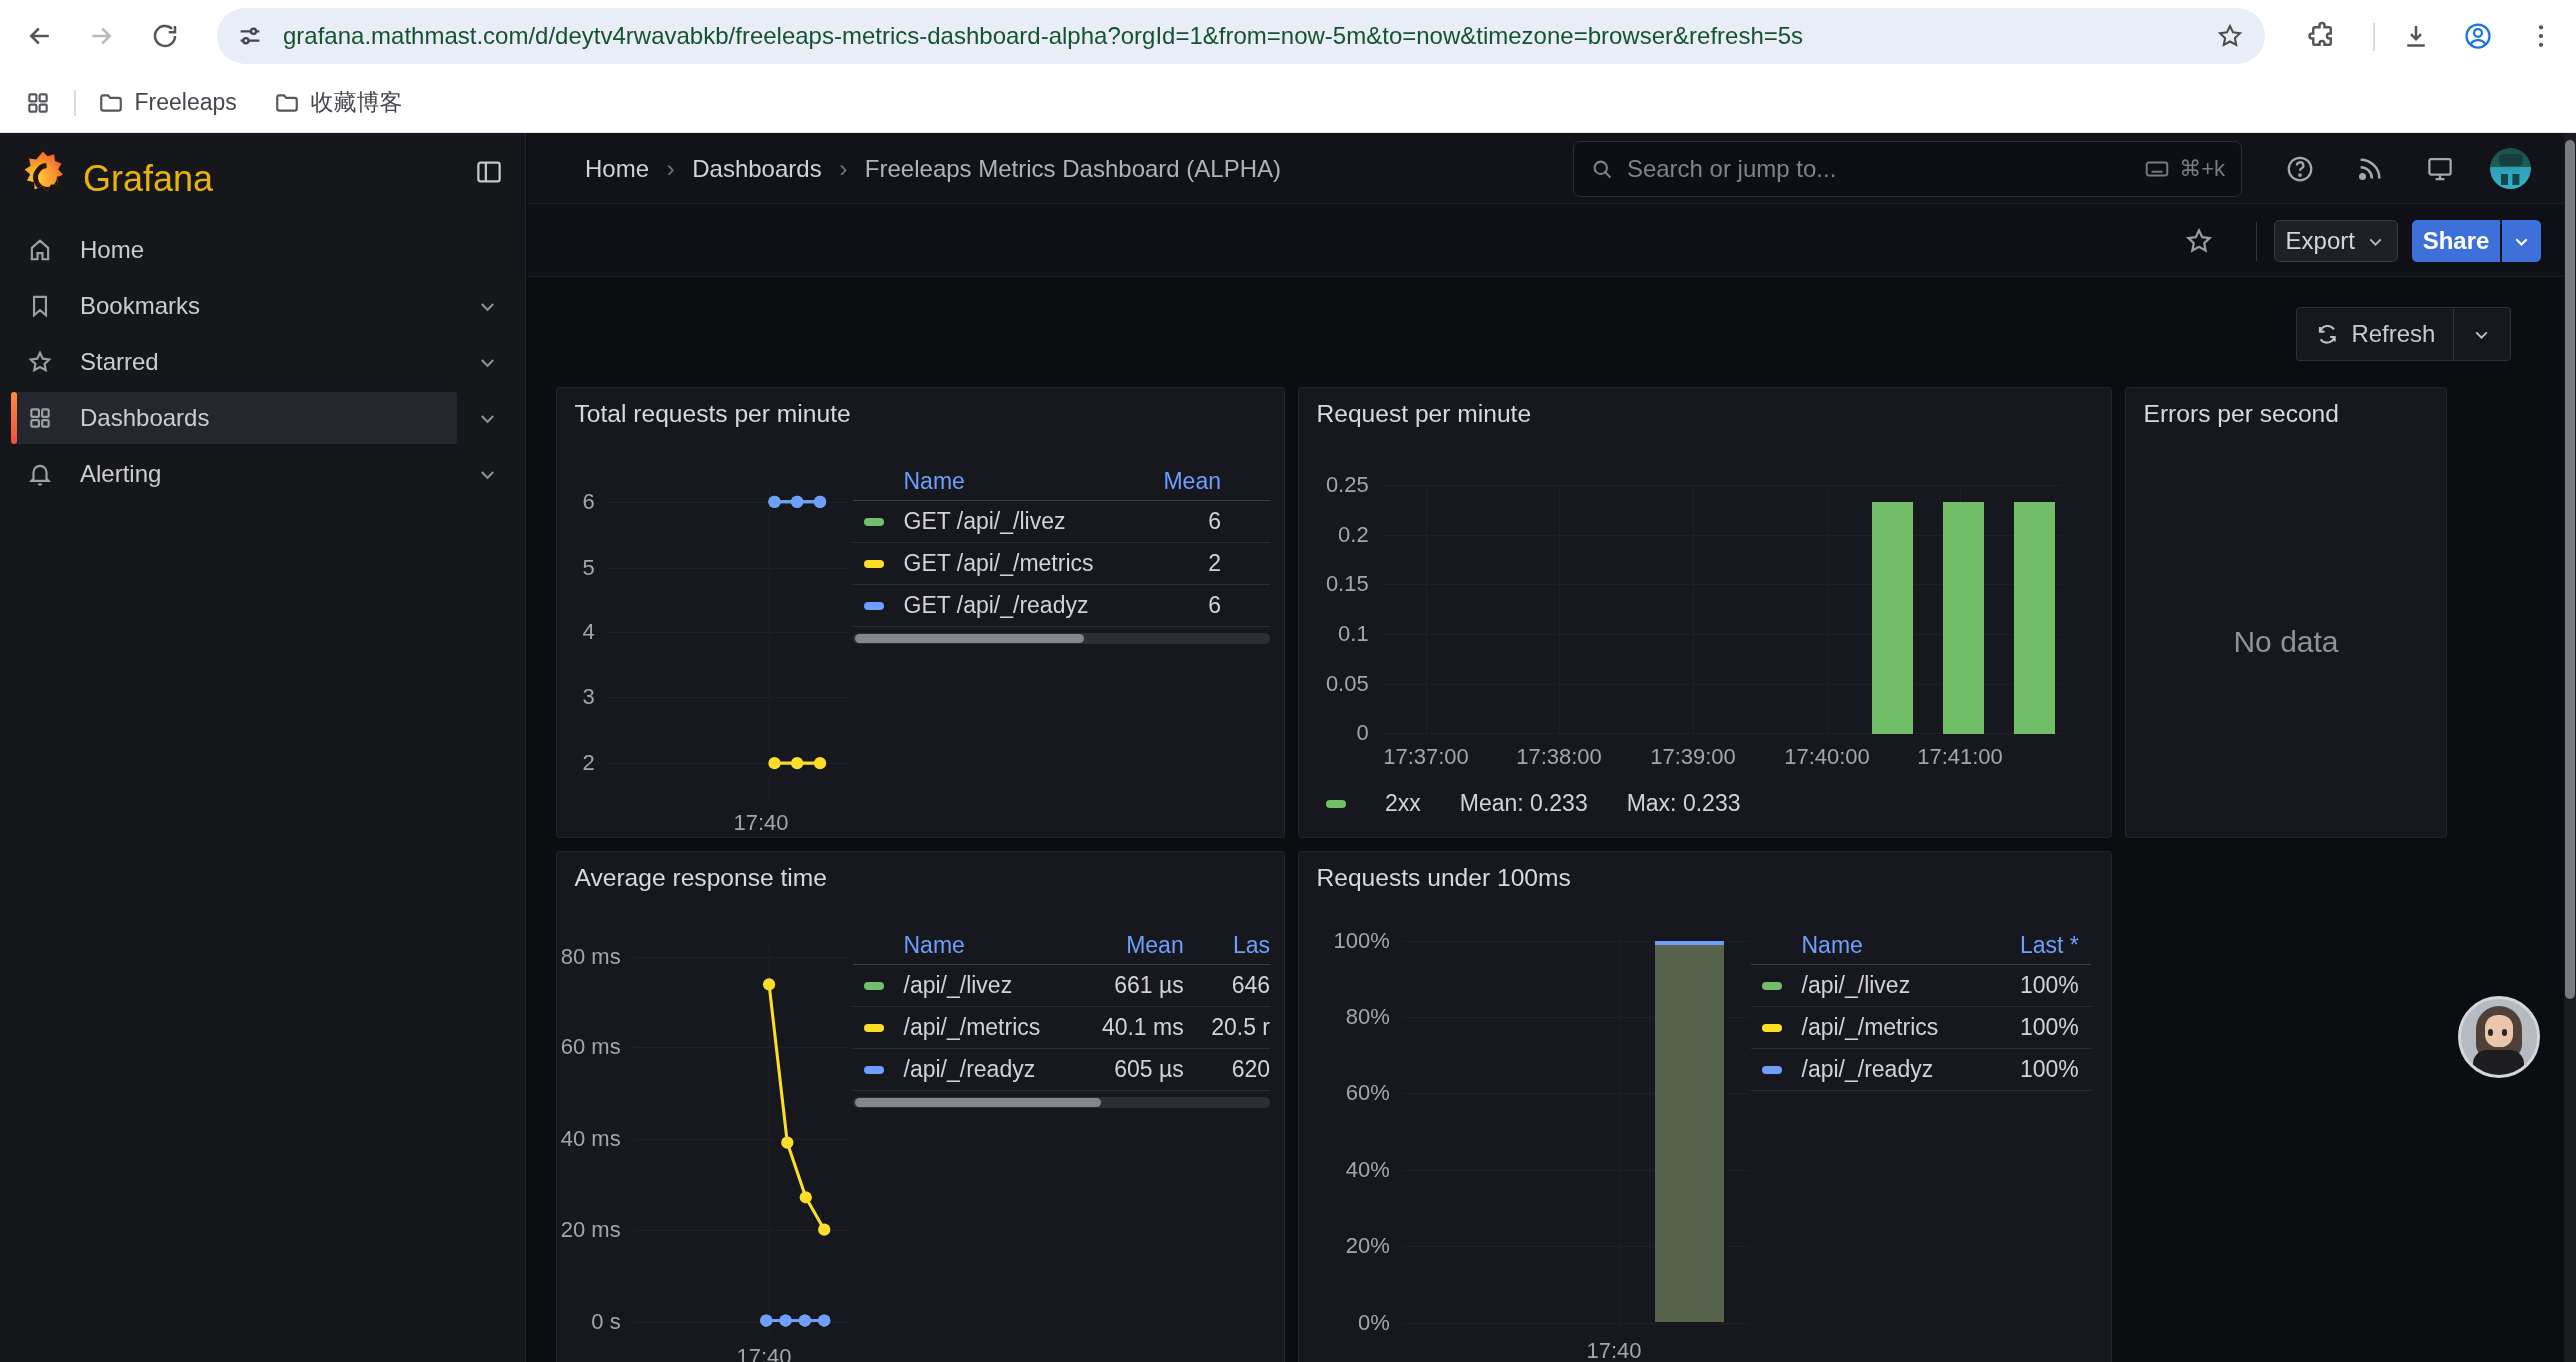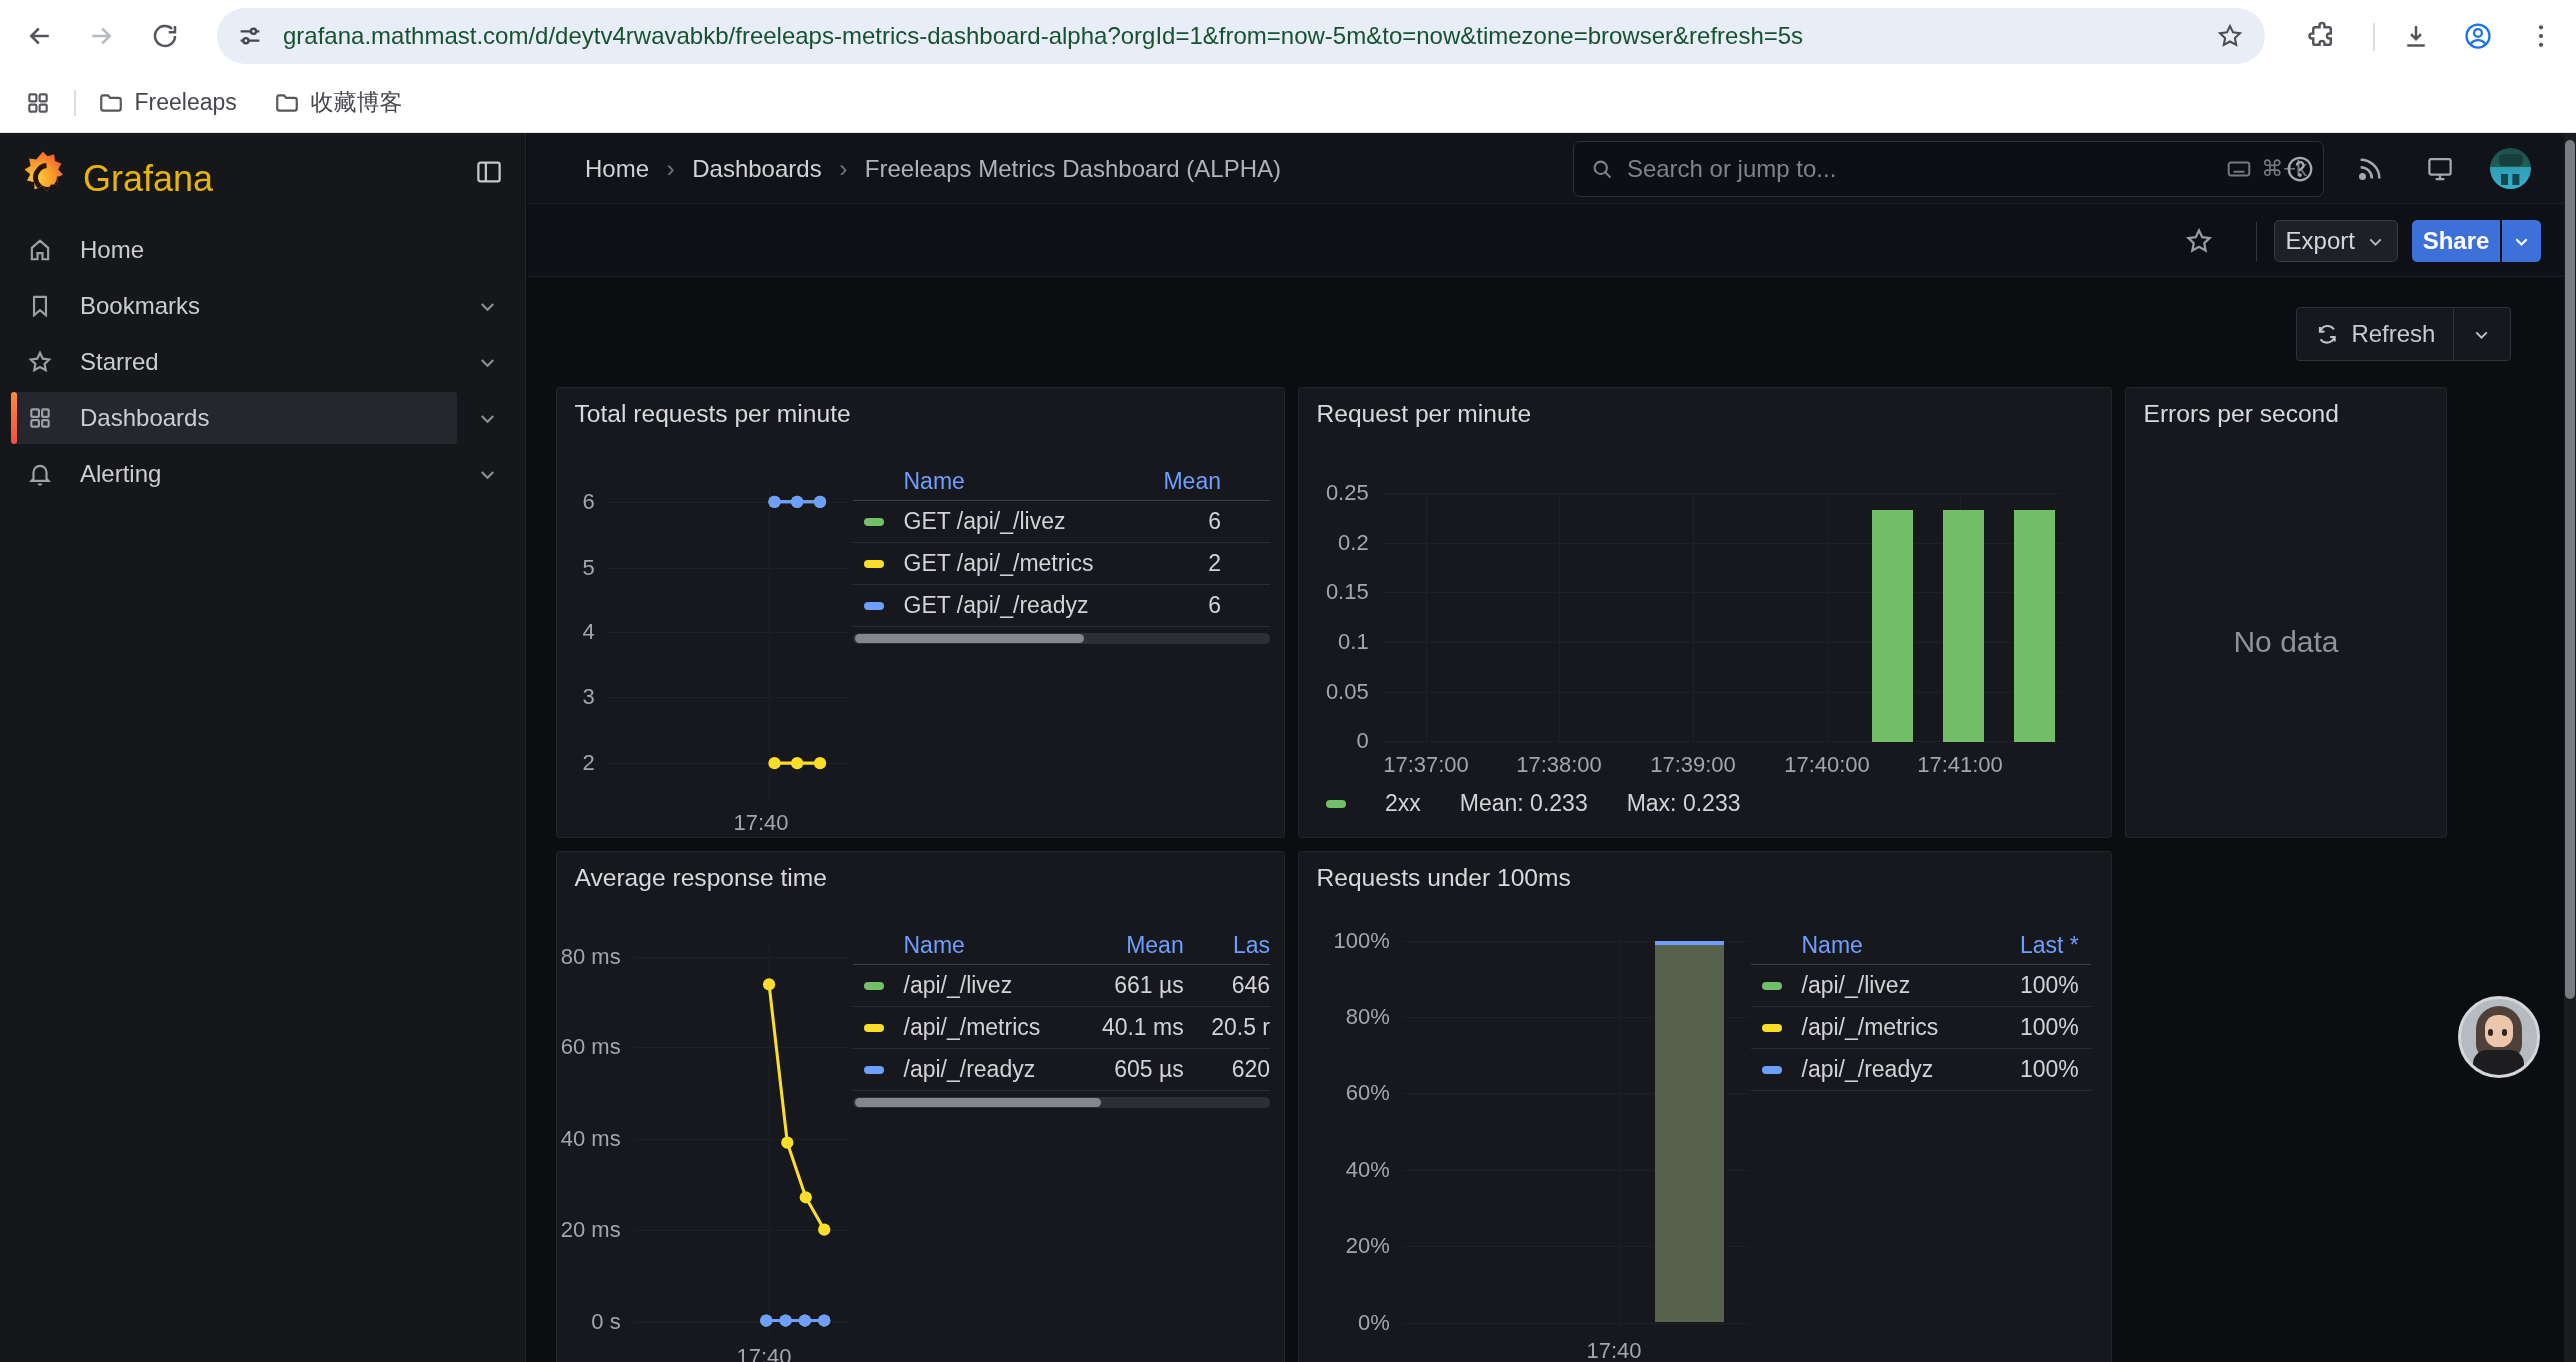--- a/index.html
+++ b/index.html
@@ -50,21 +50,21 @@
   .sb-chev { position:absolute; right:26px; width:23px; height:23px; color:#8e9095; }
   .sb-chev svg { width:23px; height:23px; }
 
   
   #main { position:absolute; left:527px; top:0; right:0; bottom:0; }
   #app-header { position:absolute; left:0; top:0; right:0; height:71px; background:#121318; border-bottom:0.9px solid #1e1f24; }
   #breadcrumb { position:absolute; left:58px; top:0; height:71px; display:flex; align-items:center; gap:17.5px; font-size:24px; }
   .crumb { color:#d2d3d7; cursor:pointer; }
   .crumb.current { color:#b0b2b8; }
   .crumb-sep { color:#74767c; font-size:24.6px; }
-  #searchbox { position:absolute; left:1046px; top:8px; width:751px; height:56px; background:#0e0f14; border:0.9px solid #2e3036; border-radius:7px; display:flex; align-items:center; color:#80828a; }
+  #searchbox { position:absolute; left:1046px; top:8px; width:669px; height:56px; background:#0e0f14; border:0.9px solid #2e3036; border-radius:7px; display:flex; align-items:center; color:#80828a; }
   #searchbox .mag { margin-left:16px; width:24.6px; height:24.6px; }
   #searchbox .mag svg{ width:24.6px; height:24.6px; }
   #search-ph { margin-left:12.3px; font-size:24px; flex:1; }
   #search-kbd { display:flex; align-items:center; gap:8.8px; margin-right:16px; font-size:22px; color:#787a82; }
   #search-kbd svg { width:26px; height:26px; }
   .hd-ico { position:absolute; top:21px; width:30px; height:30px; color:#a6a8ae; cursor:pointer; }
   .hd-ico svg { width:30px; height:30px; }
   #avatar-btn { position:absolute; left:1963px; top:15px; width:41px; height:41px; border-radius:50%; overflow:hidden; cursor:pointer;
      background:linear-gradient(180deg,#1d4f4c 0%,#206059 46%,#2f9db4 46%,#35b1cd 100%); }
   #avatar-btn::before { content:""; position:absolute; left:8.8px; top:6.1px; width:24px; height:12.3px; border-radius:4.4px; background:#173f3d; }
@@ -94,21 +94,21 @@
   .panel { position:absolute; background:#17181d; border:0.9px solid #25262b; border-radius:3.5px; }
   .panel-title { position:absolute; left:17.5px; top:12.3px; font-size:24.6px; font-weight:500; color:#d8d9dd; cursor:pointer; }
   #p0 { left:29px;  top:254px; width:729px; height:451px; }
   #p1 { left:771px; top:254px; width:814px; height:451px; }
   #p2 { left:1598px;top:254px; width:322px; height:451px; }
   #p3 { left:29px;  top:718px; width:729px; height:544px; }
   #p4 { left:771px; top:718px; width:814px; height:544px; }
 
   .plot { position:absolute; }
   #p0 .plot { left:50px;  top:98px; width:241px; height:314px; }
-  #p1 .plot { left:82px;  top:105px; width:681px; height:248px;text-decoration:underline; }
+  #p1 .plot { left:82px;  top:97px; width:681px; height:248px;text-decoration:underline; }
   #p3 .plot { left:76px;  top:91px; width:215px; height:390px; }
   #p4 .plot { left:103px; top:82px;  width:348px; height:394px; }
 
   .gridline-h { position:absolute; left:0; right:0; height:0.9px; background:#1f2025; }
   .gridline-v { position:absolute; top:0; bottom:0; width:0.9px; background:#1f2025; }
   .ylabel { position:absolute; left:-12.3px; transform:translateX(-100%); font-size:22px; color:#a4a6ac; white-space:nowrap; line-height:26px; margin-top:-13px; }
   .xlabel { position:absolute; transform:translateX(-50%); font-size:22px; color:#a4a6ac; white-space:nowrap; }
   .bar { position:absolute; }
 
   .nodata { position:absolute; left:0; right:0; top:237px; text-align:center; font-size:30px; color:#90929a; }

